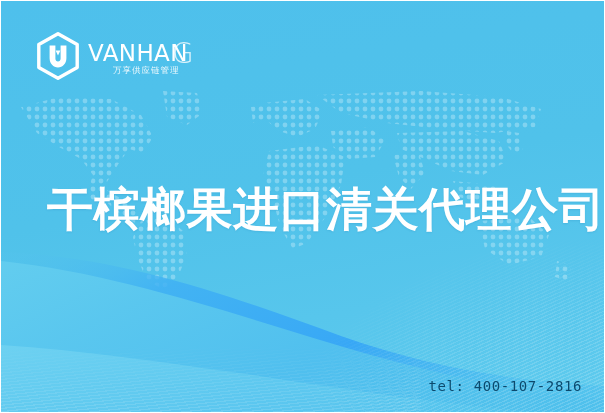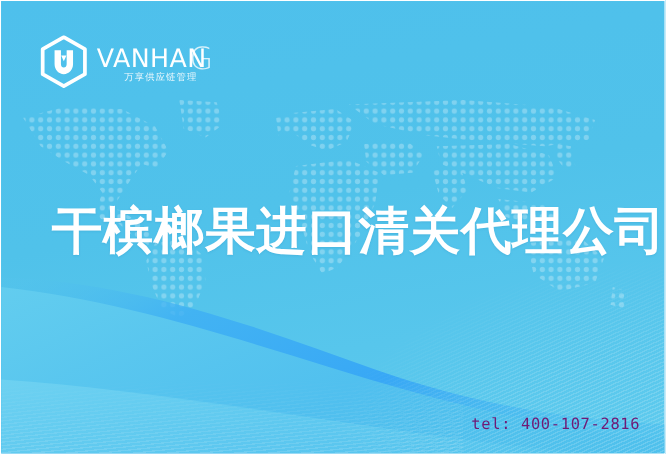--- a/index.html
+++ b/index.html
@@ -133,21 +133,21 @@
     letter-spacing: 0.5px;
     white-space: nowrap;
     text-shadow: 0 1px 2px rgba(30,120,180,0.18);
   }
 
   
   .phone {
     position: absolute;
     right: 22px;
     bottom: 18px;
-    color: #701a75;
+    color: #0c4a6e;
     font-family: "DejaVu Sans Mono", "Liberation Mono", monospace;
     font-size: 14px;
     letter-spacing: 0.6px;
     white-space: nowrap;
   }
 </style>
 </head>
 <body>
 
 <div id="banner">

